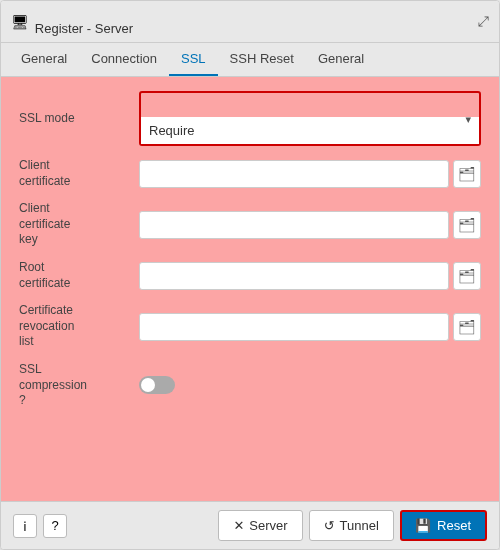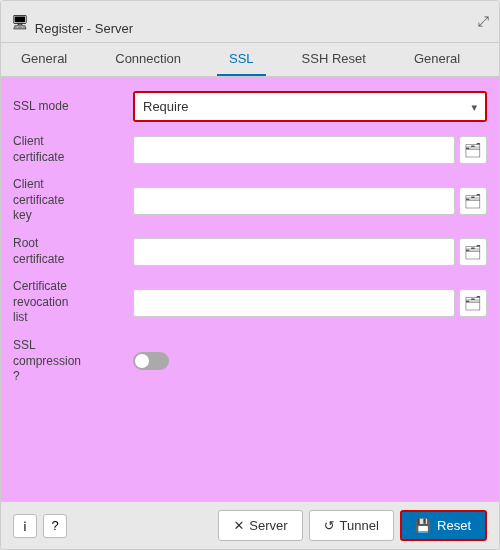--- a/index.html
+++ b/index.html
@@ -49,40 +49,39 @@
     .titlebar-expand {
       font-size: 14px;
       color: #555;
       cursor: pointer;
     }
     .tabs {
       display: flex;
       background: #e8e8e8;
       border-bottom: 1px solid #ccc;
       padding: 0 8px;
-      gap: 24px;
     }
     .tab {
       padding: 8px 12px;
       cursor: pointer;
       font-size: 13px;
       color: #444;
       border-bottom: 2px solid transparent;
       white-space: nowrap;
     }
     .tab.active {
       color: #0073b7;
       border-bottom: 2px solid #0073b7;
       font-weight: 500;
     }
     .content {
       flex: 1;
-      padding: 14px 12px;
+      padding: 14px 18px;
       overflow-y: auto;
-      background: #f0abfc;
+      background: #fca5a5;
     }
     .form-row {
       display: flex;
       align-items: center;
       margin-bottom: 12px;
     }
     .form-label {
       width: 120px;
       min-width: 120px;
       font-size: 12px;
@@ -105,20 +104,21 @@
     .form-select {
       width: 100%;
       padding: 6px 30px 6px 8px;
       border: none;
       background: #fff;
       font-size: 13px;
       color: #333;
       appearance: none;
       outline: none;
       cursor: pointer;
+      margin-top: 24px;
     }
     .select-arrow {
       position: absolute;
       right: 8px;
       top: 50%;
       transform: translateY(-50%);
       font-size: 11px;
       color: #555;
       pointer-events: none;
     }

